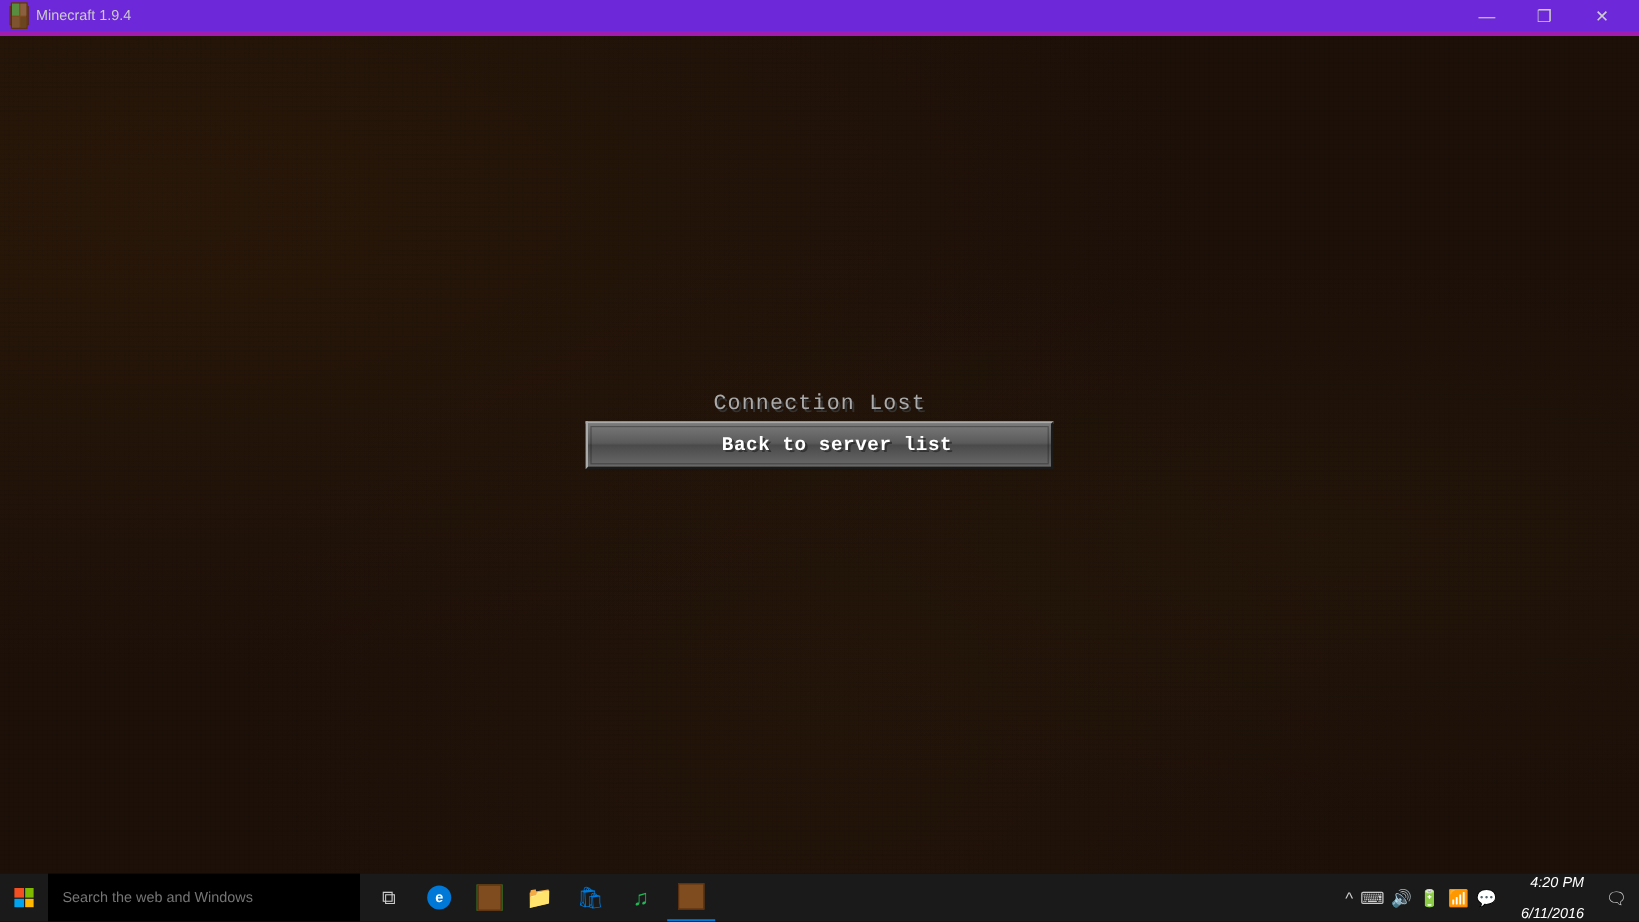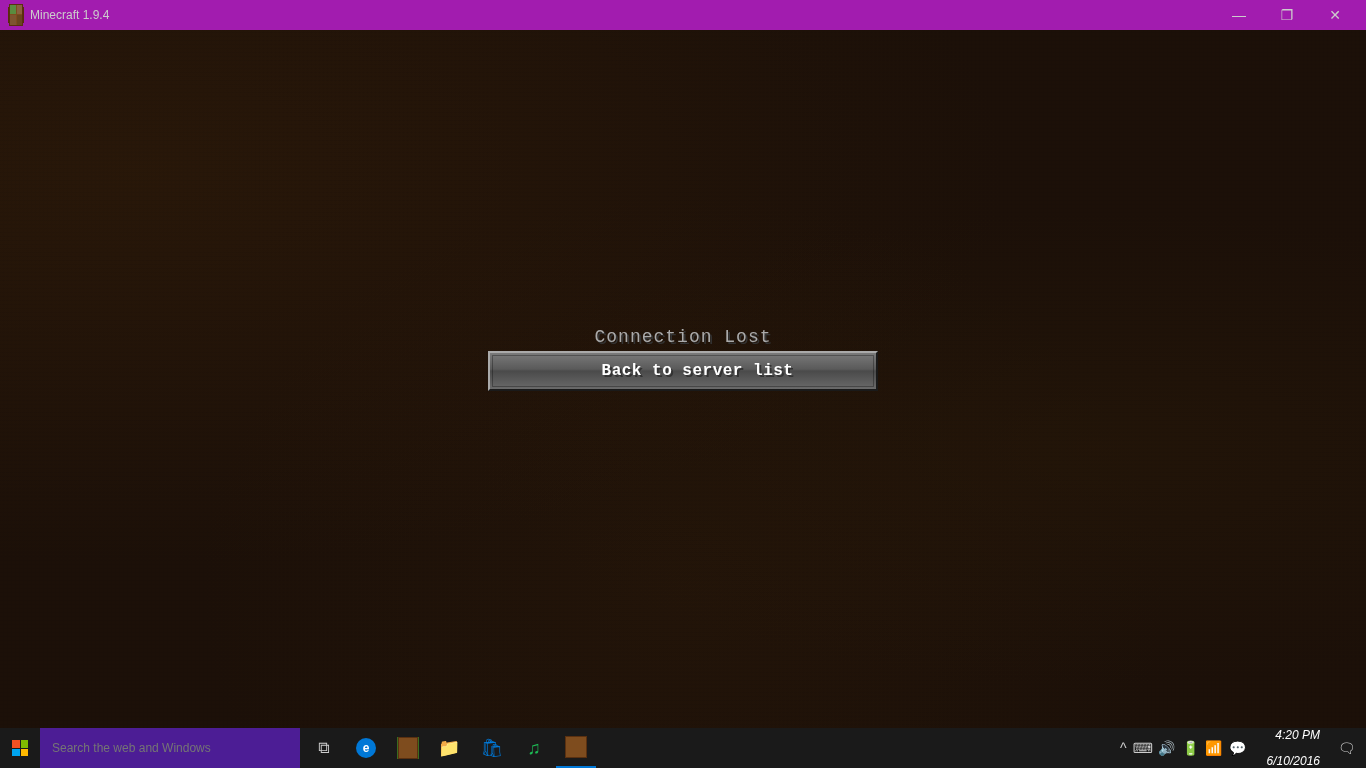--- a/index.html
+++ b/index.html
@@ -11,22 +11,22 @@
       font-family: 'Segoe UI', Arial, sans-serif;
       background: #1a1008;
       position: relative;
     }
 
     
     #titlebar {
       position: absolute;
       top: 0; left: 0; right: 0;
       height: 30px;
-      background: #a21caf;
-      border-bottom: 1px solid #a21caf;
+      background: #6d28d9;
+      border-bottom: 4px solid #a21caf;
       display: flex;
       align-items: center;
       justify-content: space-between;
       padding: 0 8px;
       z-index: 100;
     }
 
     #titlebar-left {
       display: flex;
       align-items: center;
@@ -192,21 +192,21 @@
       display: flex;
       align-items: center;
       justify-content: center;
       color: white;
       font-size: 16px;
     }
 
     #search-bar {
       flex: 0 0 260px;
       height: 100%;
-      background: #4c1d95;
+      background: #000000;
       border: none;
       color: #aaa;
       font-size: 12px;
       padding: 0 12px;
       outline: none;
     }
 
     #taskbar-icons {
       display: flex;
       align-items: center;
@@ -419,19 +419,19 @@
     <div id="system-tray">
       <span class="tray-icon">^</span>
       <span class="tray-icon">⌨</span>
       <span class="tray-icon">🔊</span>
       <span class="tray-icon">🔋</span>
       <span class="tray-icon">📶</span>
       <span class="tray-icon">💬</span>
     </div>
     <div id="clock">
       <span id="clock-time">4:20 PM</span>
-      <span id="clock-date">6/10/2016</span>
+      <span id="clock-date">6/11/2016</span>
     </div>
     <button id="notif-btn">
       <span>🗨</span>
     </button>
   </div>
 </div>
 
 </body></html>

